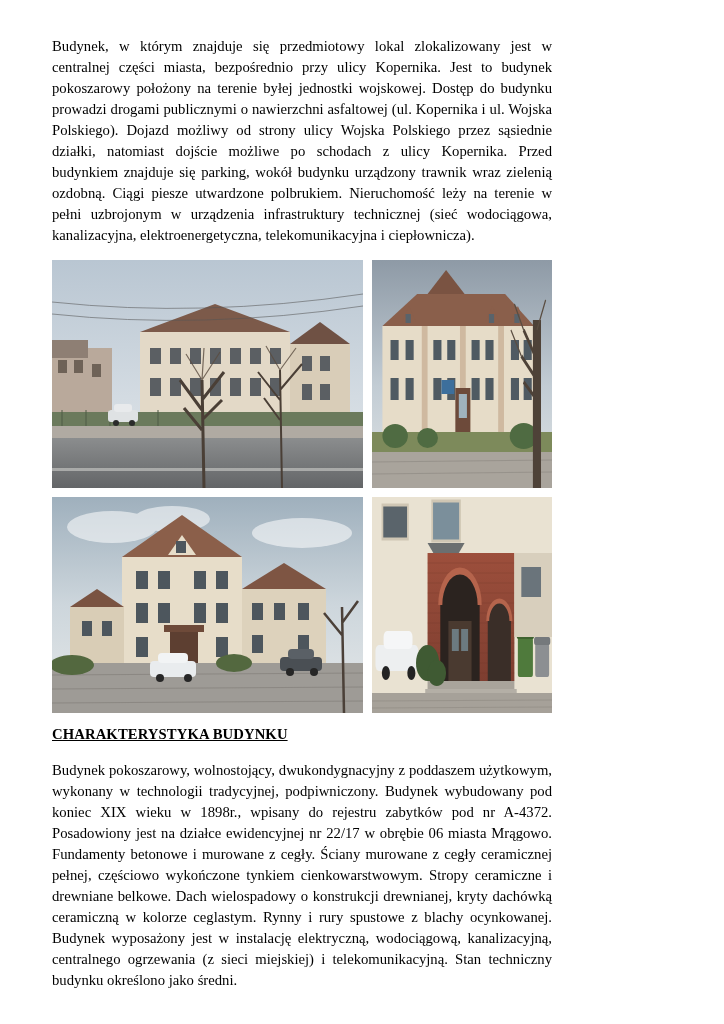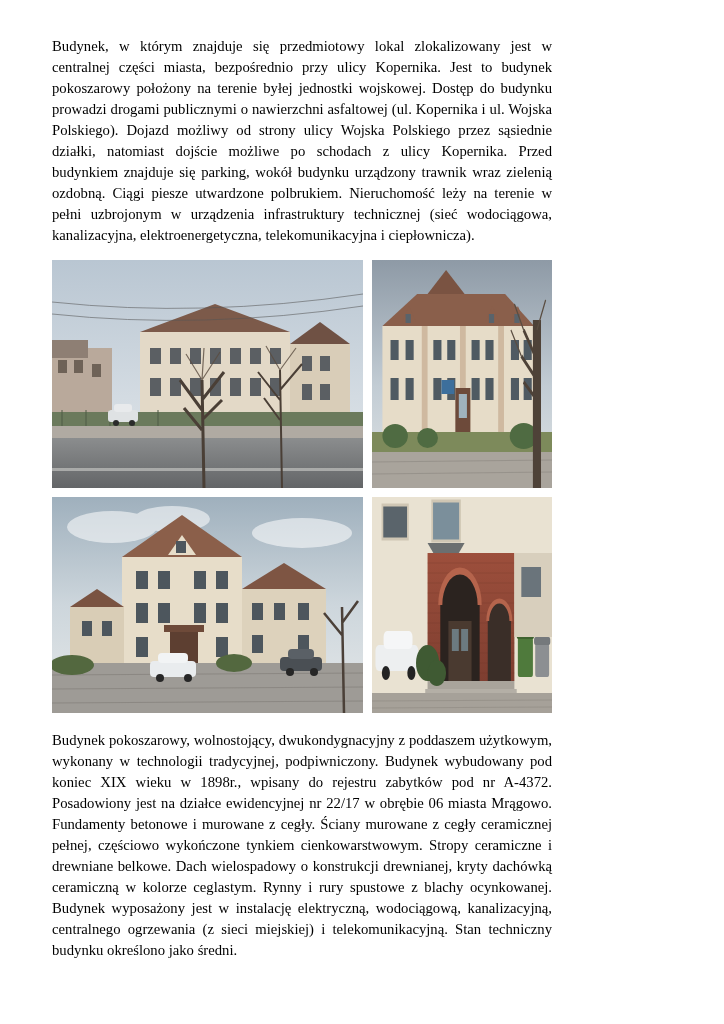--- a/index.html
+++ b/index.html
@@ -387,15 +387,16 @@
         <rect x="282" y="146" width="24" height="34" rx="3" fill="#8c8f92"></rect>
         <rect x="280" y="140" width="28" height="8" rx="3" fill="#75797c"></rect>
 
         <rect x="246" y="56" width="65" height="84" fill="#d8cfbd"></rect>
         <rect x="258" y="70" width="34" height="30" fill="#6a747b"></rect>
       </svg>
     </div>
 
   </div>
 
+  <div class="section-title">CHARAKTERYSTYKA BUDYNKU</div>
   <p class="body-text">Budynek pokoszarowy, wolnostojący, dwukondygnacyjny z poddaszem użytkowym, wykonany w technologii tradycyjnej, podpiwniczony. Budynek wybudowany pod koniec XIX wieku w 1898r., wpisany do rejestru zabytków pod nr A-4372. Posadowiony jest na działce ewidencyjnej nr 22/17 w obrębie 06 miasta Mrągowo. Fundamenty betonowe i murowane z cegły. Ściany murowane z cegły ceramicznej pełnej, częściowo wykończone tynkiem cienkowarstwowym. Stropy ceramiczne i drewniane belkowe. Dach wielospadowy o konstrukcji drewnianej, kryty dachówką ceramiczną w kolorze ceglastym. Rynny i rury spustowe z blachy ocynkowanej. Budynek wyposażony jest w instalację elektryczną, wodociągową, kanalizacyjną, centralnego ogrzewania (z sieci miejskiej) i telekomunikacyjną. Stan techniczny budynku określono jako średni.</p>
 
 </div>
 
 </body></html>

